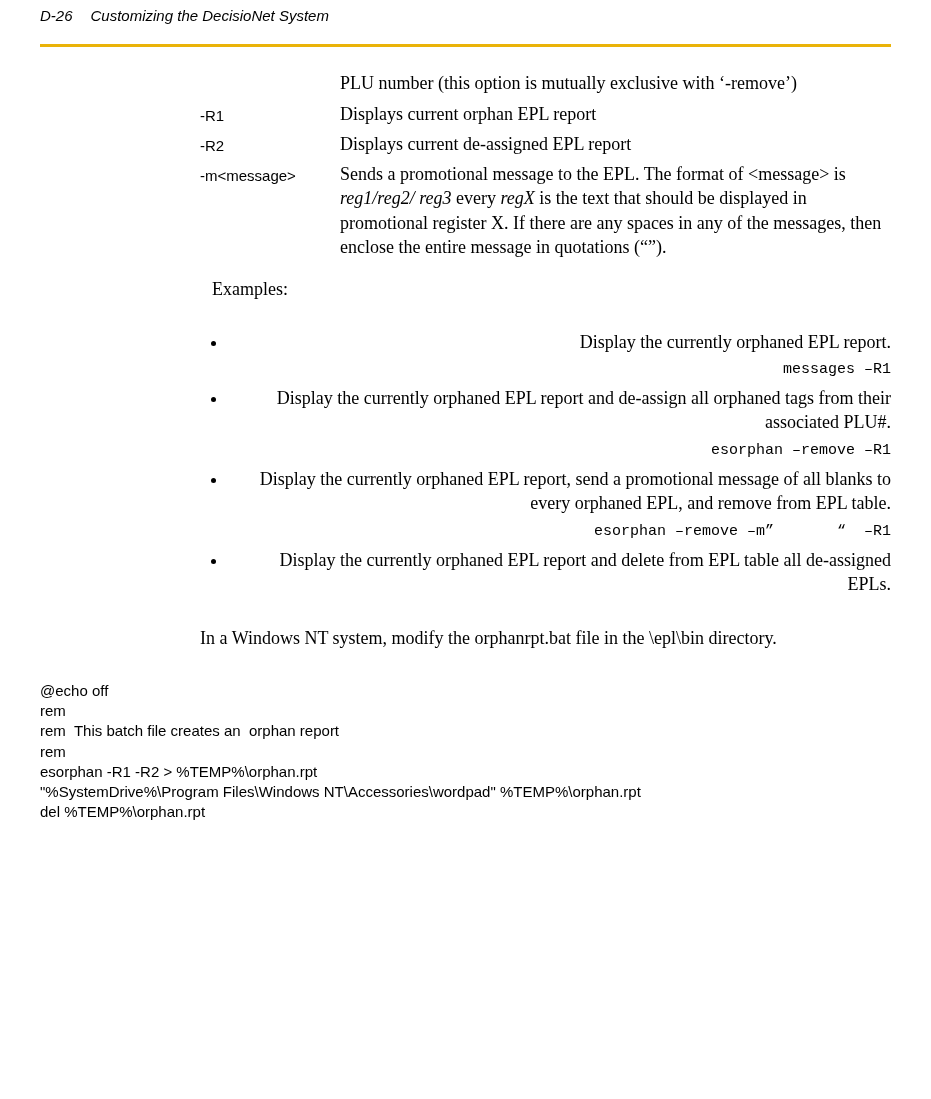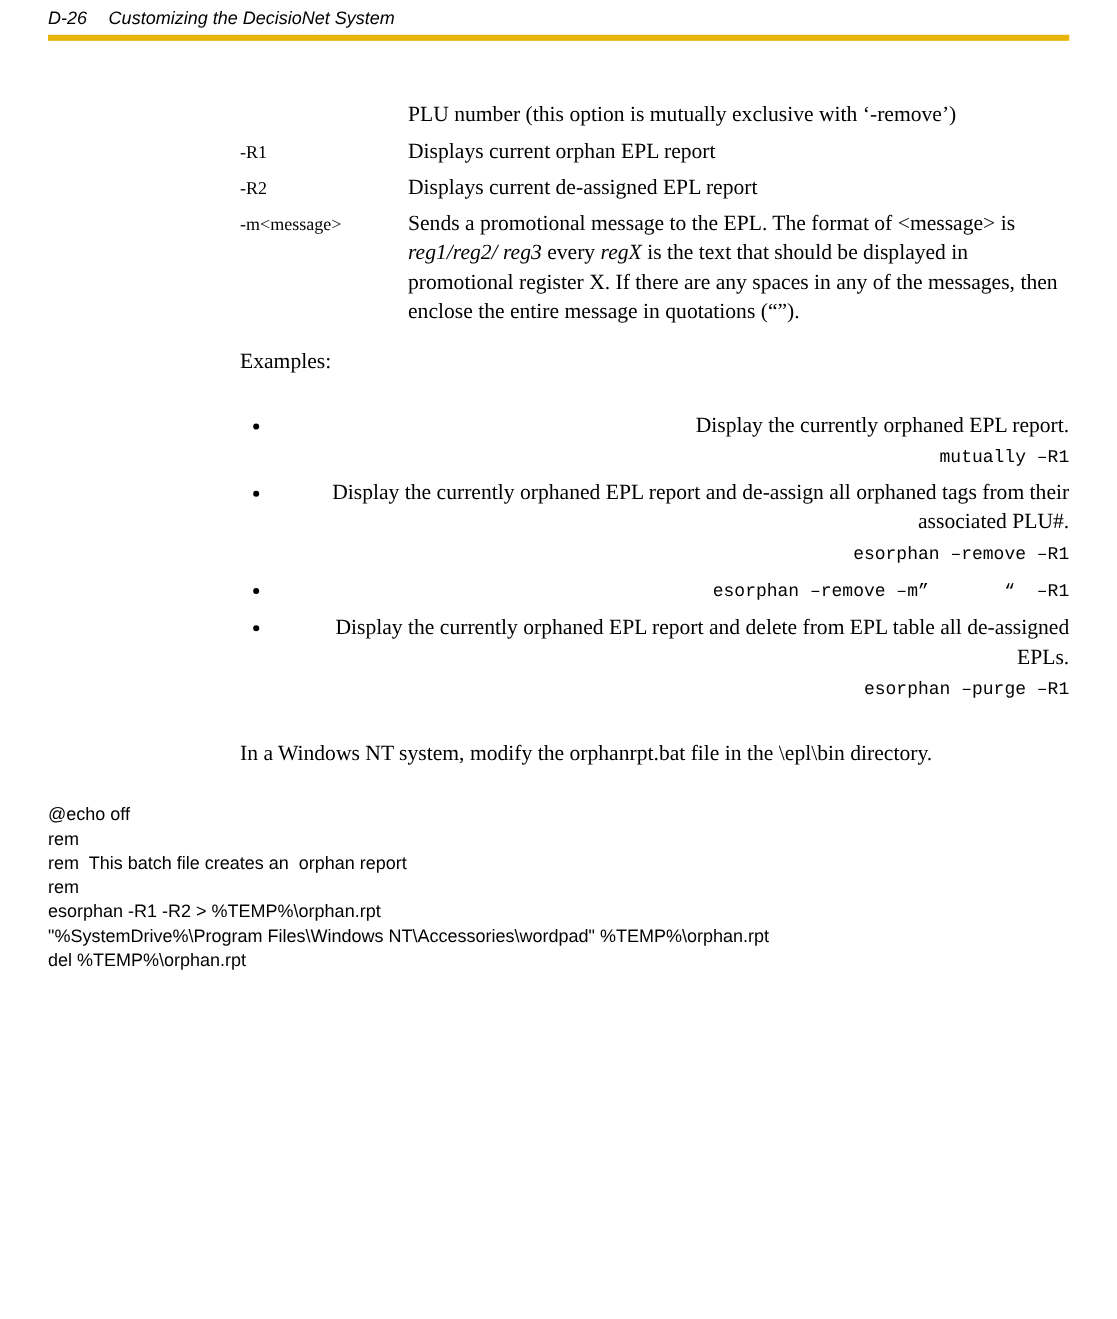--- a/index.html
+++ b/index.html
@@ -9,23 +9,23 @@
     color: #000;
     background: #fff;
     margin: 0;
     padding: 0;
     width: 931px;
   }
   .page {
     padding: 0 40px 40px 40px;
   }
   .header {
-    border-bottom: 5px solid #eab308;
-    padding: 6px 0 3px 0;
-    margin-bottom: 49px;
+    border-bottom: 3px solid #eab308;
+    padding: 6px 0 18px 0;
+    margin-bottom: 24px;
   }
   .header-inner {
     display: flex;
     font-style: italic;
     font-family: Arial, Helvetica, sans-serif;
     font-size: 15px;
   }
   .page-num {
     margin-right: 18px;
     font-style: italic;
@@ -37,31 +37,31 @@
     width: 100%;
     margin-bottom: 14px;
   }
   .opt-row {
     display: flex;
     align-items: flex-start;
     margin-bottom: 6px;
     justify-content: center;
   }
   .opt-key {
-    font-family: Liberation Serif, serif;
+    font-family: Liberation Sans, sans-serif;
     font-size: 15px;
     width: 140px;
     flex: 0 0 140px;
     padding-top: 4px;
   }
   .opt-val {
     flex: 1;
   }
   .examples-label {
-    margin: 18px 0 28px 0;
+    margin: 18px 0 28px 12px;
   }
   ul.examples {
     list-style: disc;
     padding-left: 28px;
     margin: 0 0 30px 0;
     text-align: right;
   }
   ul.examples > li {
     margin-bottom: 4px;
     padding-left: 6px;
@@ -117,32 +117,32 @@
           <span>Sends a promotional message to the EPL. The format of &lt;message&gt; is </span><span class="italic">reg1/reg2/ reg3</span><span> every </span><span class="italic">regX </span><span> is the text that should be displayed in promotional register X. If there are any spaces in any of the messages, then enclose the entire message in quotations (“”).</span>
         </div>
       </div>
     </div>
 
     <div class="examples-label">Examples:</div>
 
     <ul class="examples">
       <li>
         <span>Display the currently orphaned EPL report.</span>
-        <div class="cmd">mutually –R1</div>
+        <div class="cmd">messages –R1</div>
       </li>
       <li>
         <span>Display the currently orphaned EPL report and de-assign all orphaned tags from their associated PLU#.</span>
         <div class="cmd">esorphan –remove –R1</div>
       </li>
       <li>
+        <span>Display the currently orphaned EPL report, send a promotional message of all blanks to every orphaned EPL, and remove from EPL table.</span>
         <div class="cmd">esorphan –remove –m”       “  –R1</div>
       </li>
       <li>
         <span>Display the currently orphaned EPL report and delete from EPL table all de-assigned EPLs.</span>
-        <div class="cmd">esorphan –purge –R1</div>
       </li>
     </ul>
 
     <div class="after-note">In a Windows NT system, modify the orphanrpt.bat file in the \epl\bin directory.</div>
 
   </div>
 
   <pre class="batch">@echo off
 rem
 rem  This batch file creates an  orphan report

